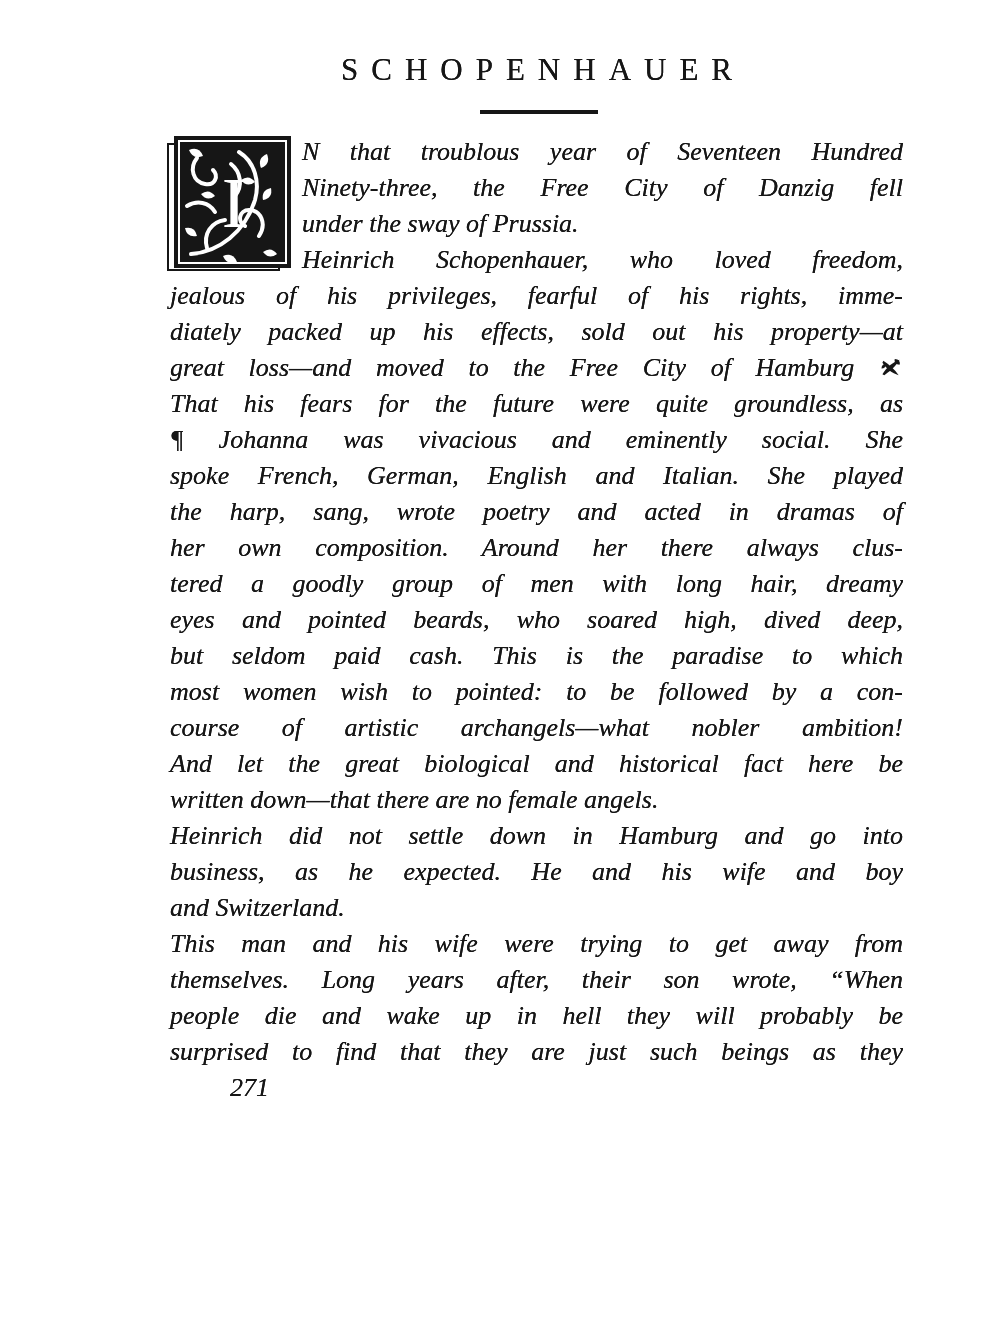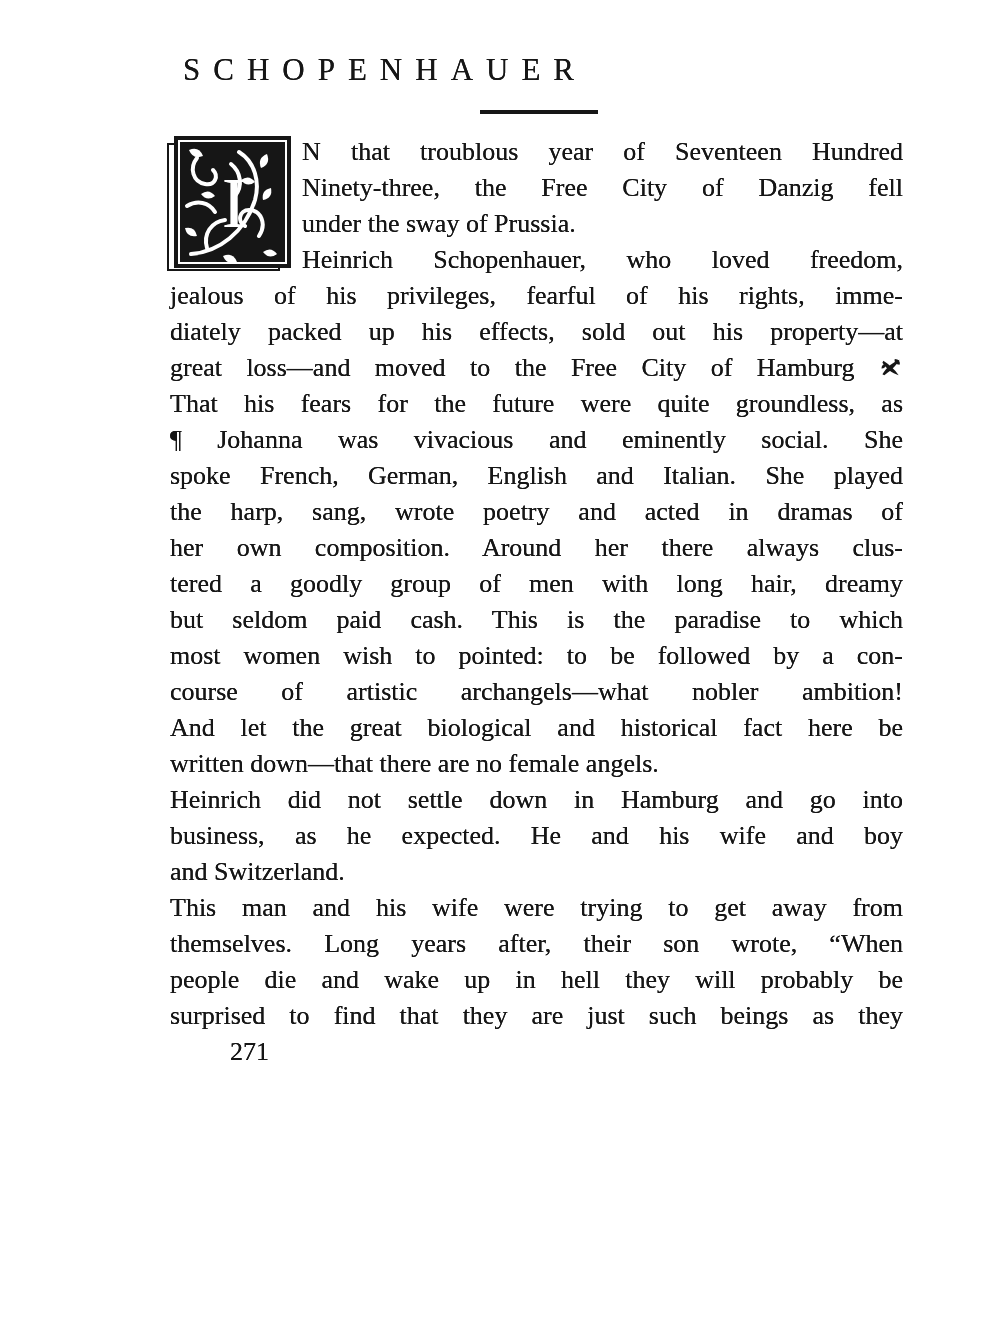--- a/index.html
+++ b/index.html
@@ -10,21 +10,21 @@
     background: #ffffff;
     color: #161616;
     font-family: "Liberation Serif", "DejaVu Serif", serif;
     overflow: hidden;
   }
   .page-title {
     position: absolute;
     left: 170px;
     top: 52px;
     width: 733px;
-    text-align: left;
+    text-align: center;
     font-size: 31px;
     font-weight: normal;
     letter-spacing: 13px;
     text-indent: 13px;
     margin: 0;
     text-shadow: 0 0 0.5px currentColor;
   }
   .title-divider {
     position: absolute;
     left: 480px;
@@ -55,21 +55,21 @@
     position: absolute;
     left: 54%;
     top: 49%;
     transform: translate(-50%, -50%);
     color: #ffffff;
     font-size: 72px;
     line-height: 1;
     font-family: "Liberation Serif", serif;
   }
   .cap-lines { margin-left: 132px; }
-  .ln { text-align: justify; white-space: normal; }
+  .ln { text-align: justify; white-space: normal; font-style: italic; }
   .ln.j { text-align-last: justify; }
   .ln.l { text-align: right; text-align-last: left; }
   .fleuron {
     display: inline-block;
     width: 24px;
     height: 21px;
     vertical-align: -2px;
   }
   .page-number {
     padding-left: 60px;
@@ -134,20 +134,21 @@
         <path d="M4 4 C10 8 16 13 20 19 C13 17 7 12 3 6 Z" fill="#161616"></path>
         <path d="M16 2 c4 0 6 3 5 6 c-4 0 -6 -3 -5 -6 Z" fill="#161616"></path>
         <path d="M2 12 c0 -3 2 -5 5 -5 c0 3 -2 5 -5 5 Z" fill="#161616"></path>
       </svg></div>
     <div class="ln j">That his fears for the future were quite groundless, as</div>
     <div class="ln j">¶ Johanna was vivacious and eminently social. She</div>
     <div class="ln j">spoke French, German, English and Italian. She played</div>
     <div class="ln j">the harp, sang, wrote poetry and acted in dramas of</div>
     <div class="ln j">her own composition. Around her there always clus-</div>
     <div class="ln j">tered a goodly group of men with long hair, dreamy</div>
+    <div class="ln j">eyes and pointed beards, who soared high, dived deep,</div>
     <div class="ln j">but seldom paid cash. This is the paradise to which</div>
     <div class="ln j">most women wish to pointed: to be followed by a con-</div>
     <div class="ln j">course of artistic archangels—what nobler ambition!</div>
     <div class="ln j">And let the great biological and historical fact here be</div>
     <div class="ln l">written down—that there are no female angels.</div>
     <div class="ln j">Heinrich did not settle down in Hamburg and go into</div>
     <div class="ln j">business, as he expected. He and his wife and boy</div>
     <div class="ln l">and Switzerland.</div>
     <div class="ln j">This man and his wife were trying to get away from</div>
     <div class="ln j">themselves. Long years after, their son wrote, “When</div>

